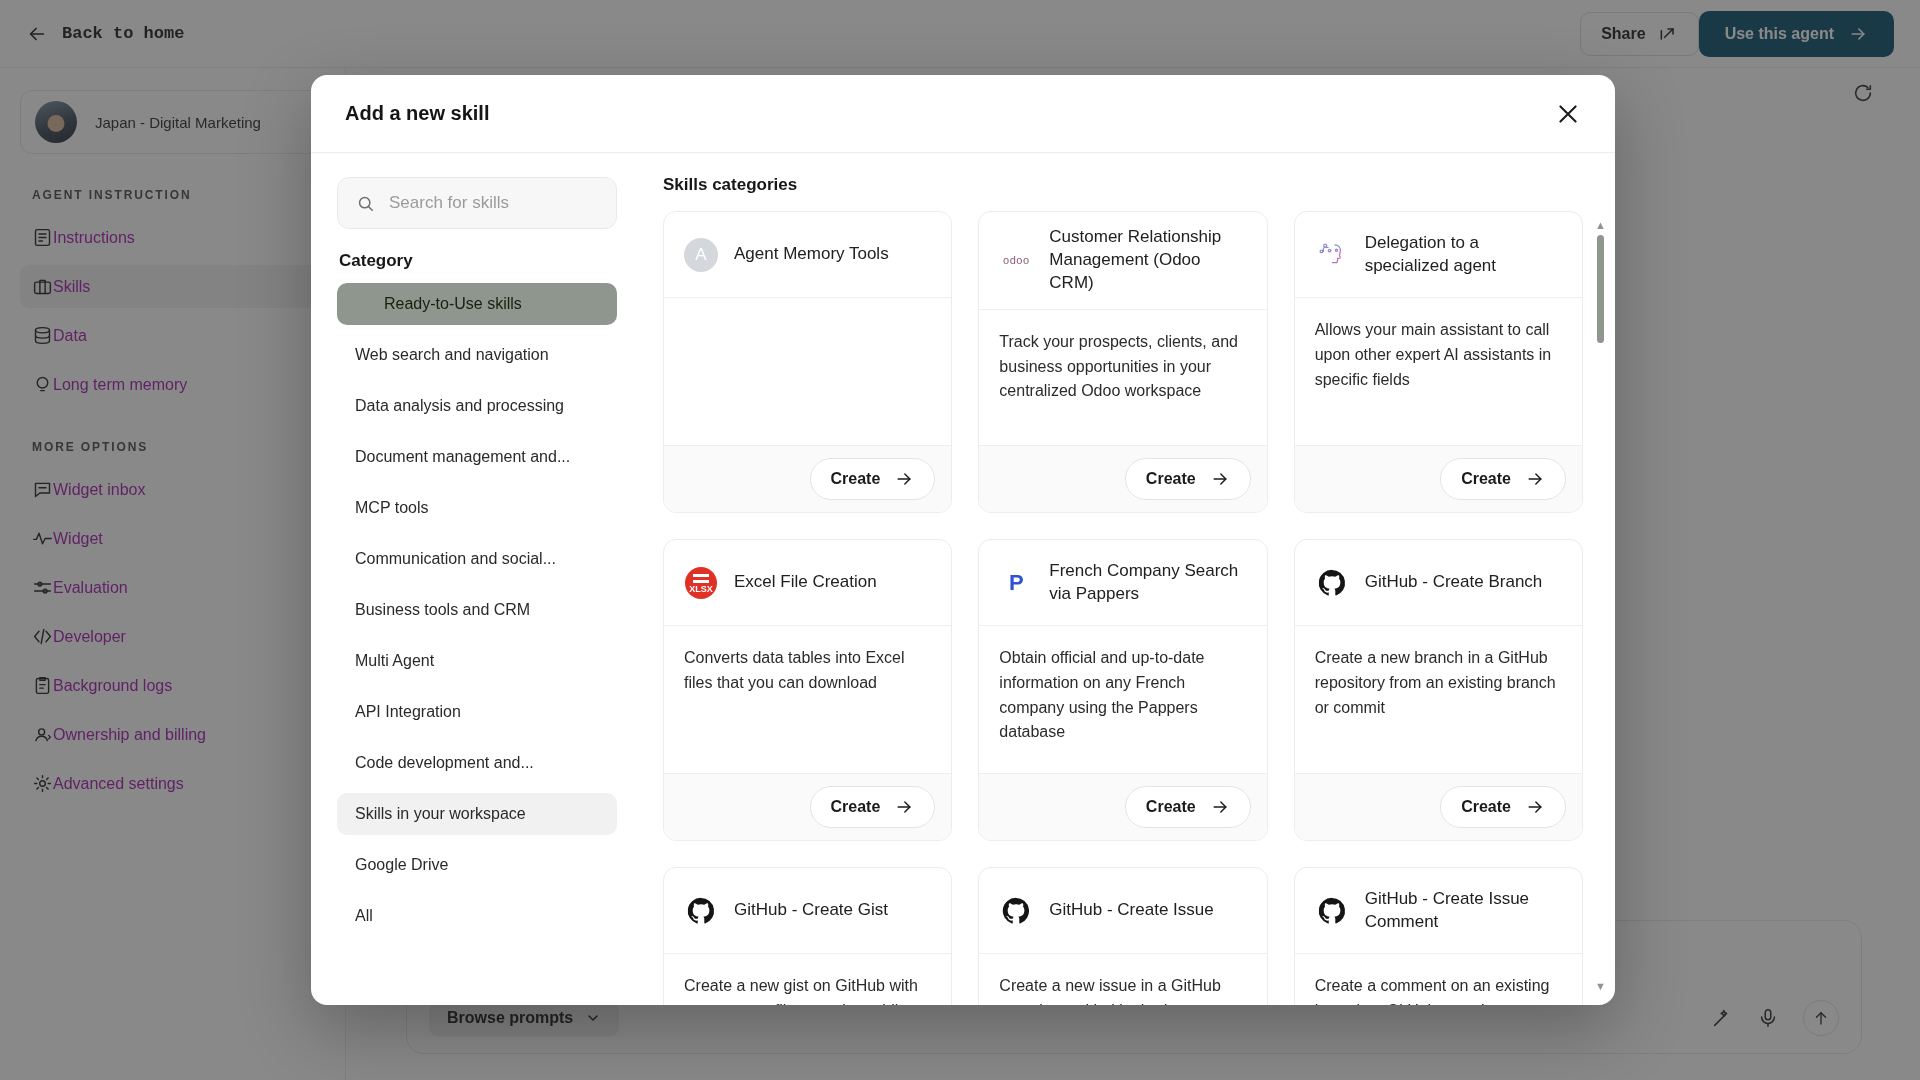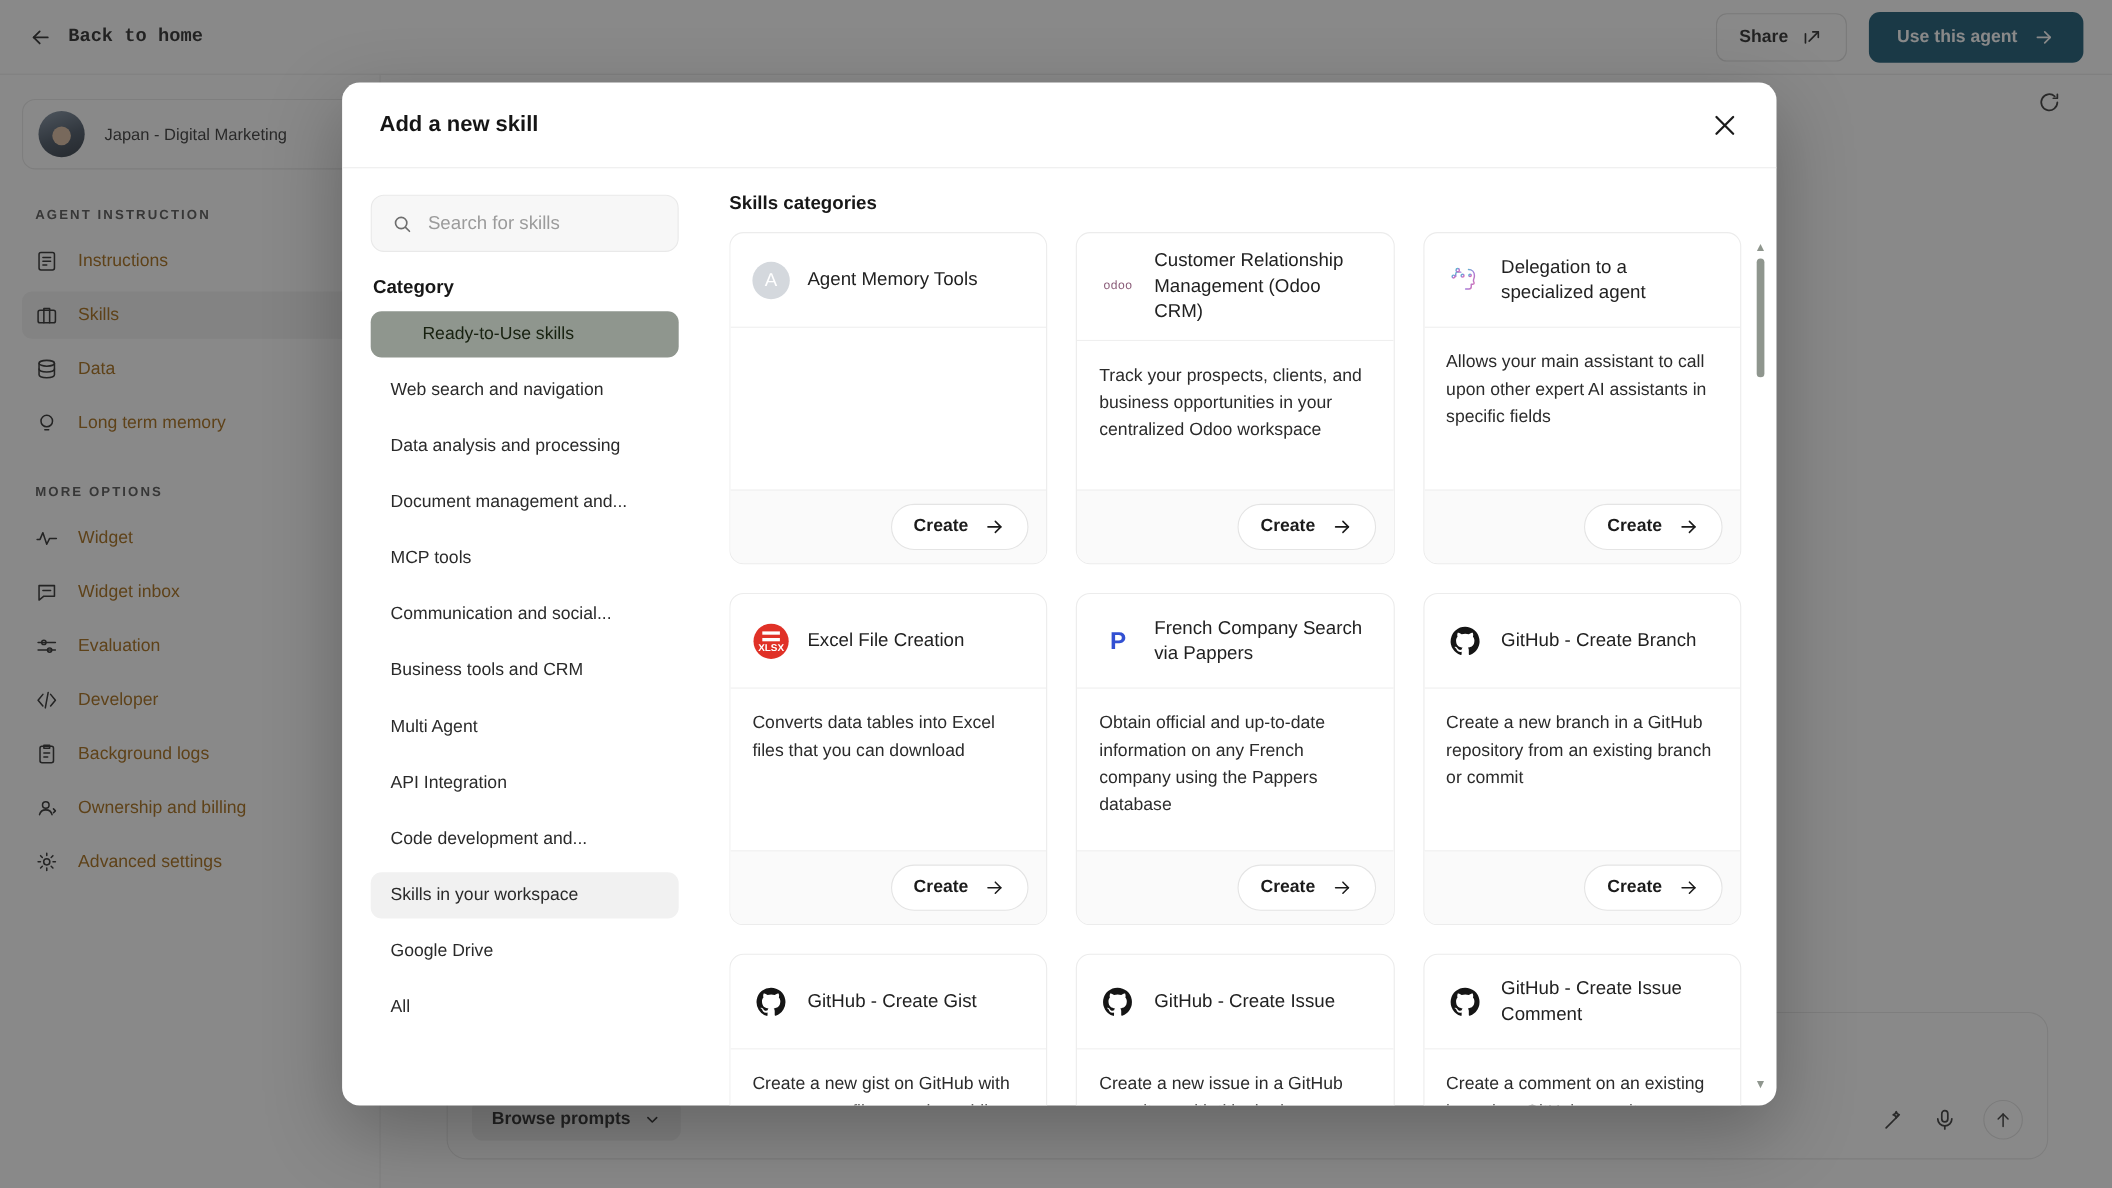--- a/index.html
+++ b/index.html
@@ -15,21 +15,21 @@
   #app-root { position: absolute; inset: 0; background: #ffffff; }
 
   .topbar {
     position: absolute; top: 0; left: 0; right: 0; height: 68px;
     display: flex; align-items: center; justify-content: space-between;
     padding: 0 26px; border-bottom: 1px solid #e8e8e8; background: #fff;
   }
   .back-home { display: flex; align-items: center; gap: 14px; cursor: pointer; font-family: Liberation Mono, monospace; }
   .back-home .label { font-size: 17px; font-weight: 600; color: #1b1b1b; }
   .arrow-left { width: 22px; height: 22px; display: block; }
-  .topbar-right { display: flex; align-items: center; gap: 20px; }
+  .topbar-right { display: flex; align-items: center; }
   .btn-share {
     display: flex; align-items: center; gap: 12px;
     border: 1px solid #dcdcdc; border-radius: 10px;
     padding: 11px 20px; font-size: 16px; font-weight: 600; color: #1b1b1b;
     background: #fff; cursor: pointer;
   }
   .btn-use-agent {
     display: flex; align-items: center; gap: 14px;
     background: #0b4f6c; color: #fff; border-radius: 10px;
     padding: 13px 26px; font-size: 16px; font-weight: 700; cursor: pointer;
@@ -53,23 +53,23 @@
   .avatar::after {
     content:""; position:absolute; left:50%; top:34%; width:17px; height:17px;
     border-radius:50%; background:#d9b99b; transform:translateX(-50%);
   }
   .agent-chip .name { font-size: 15px; color: #2b2b2b; }
   .side-group-title {
     font-size: 12px; font-weight: 700; letter-spacing: 1.9px;
     color: #4a4a4a; padding: 0 12px; margin: 4px 0 14px;
   }
   .side-item {
-    display: flex; align-items: center; gap: 18px;
+    display: flex; align-items: center; 
     padding: 11px 12px; border-radius: 9px; margin-bottom: 6px;
-    font-size: 16px; color: #a16207; cursor: pointer;
+    font-size: 16px; color: #a21caf; cursor: pointer;
   }
   .side-item.active { background: #f1f1f1; }
   .side-item .ico { width: 21px; height: 21px; flex: 0 0 21px; display:block; }
   .side-gap { height: 24px; }
 
   
   .chat-area { position: absolute; top: 68px; left: 346px; right: 0; bottom: 0; }
   .chat-reload {
     position: absolute; right: 46px; top: 14px; width: 22px; height: 22px;
   }
@@ -257,30 +257,30 @@
           <path d="M10 19h4"></path>
         </svg>
       <span>Long term memory</span>
     </div>
 
     <div class="side-gap"></div>
     <div class="side-group-title">MORE OPTIONS</div>
 
     <div class="side-item">
       <svg class="ico" viewBox="0 0 24 24" fill="none" stroke="#1f1f1f" stroke-width="1.6" stroke-linecap="round" stroke-linejoin="round">
-          <path d="M2 13h3l3-7 4 12 3-6h7"></path>
-        </svg>
-      <span>Widget</span>
-    </div>
-    <div class="side-item">
-      <svg class="ico" viewBox="0 0 24 24" fill="none" stroke="#1f1f1f" stroke-width="1.6" stroke-linecap="round" stroke-linejoin="round">
           <path d="M4 5h16v11H9l-5 4V5z"></path>
           <path d="M8 10h8"></path>
         </svg>
       <span>Widget inbox</span>
+    </div>
+    <div class="side-item">
+      <svg class="ico" viewBox="0 0 24 24" fill="none" stroke="#1f1f1f" stroke-width="1.6" stroke-linecap="round" stroke-linejoin="round">
+          <path d="M2 13h3l3-7 4 12 3-6h7"></path>
+        </svg>
+      <span>Widget</span>
     </div>
     <div class="side-item">
       <svg class="ico" viewBox="0 0 24 24" fill="none" stroke="#1f1f1f" stroke-width="1.6" stroke-linecap="round" stroke-linejoin="round">
           <path d="M3 8h18M3 16h18"></path>
           <circle cx="9" cy="8" r="2.2"></circle>
           <circle cx="15" cy="16" r="2.2"></circle>
         </svg>
       <span>Evaluation</span>
     </div>
     <div class="side-item">

